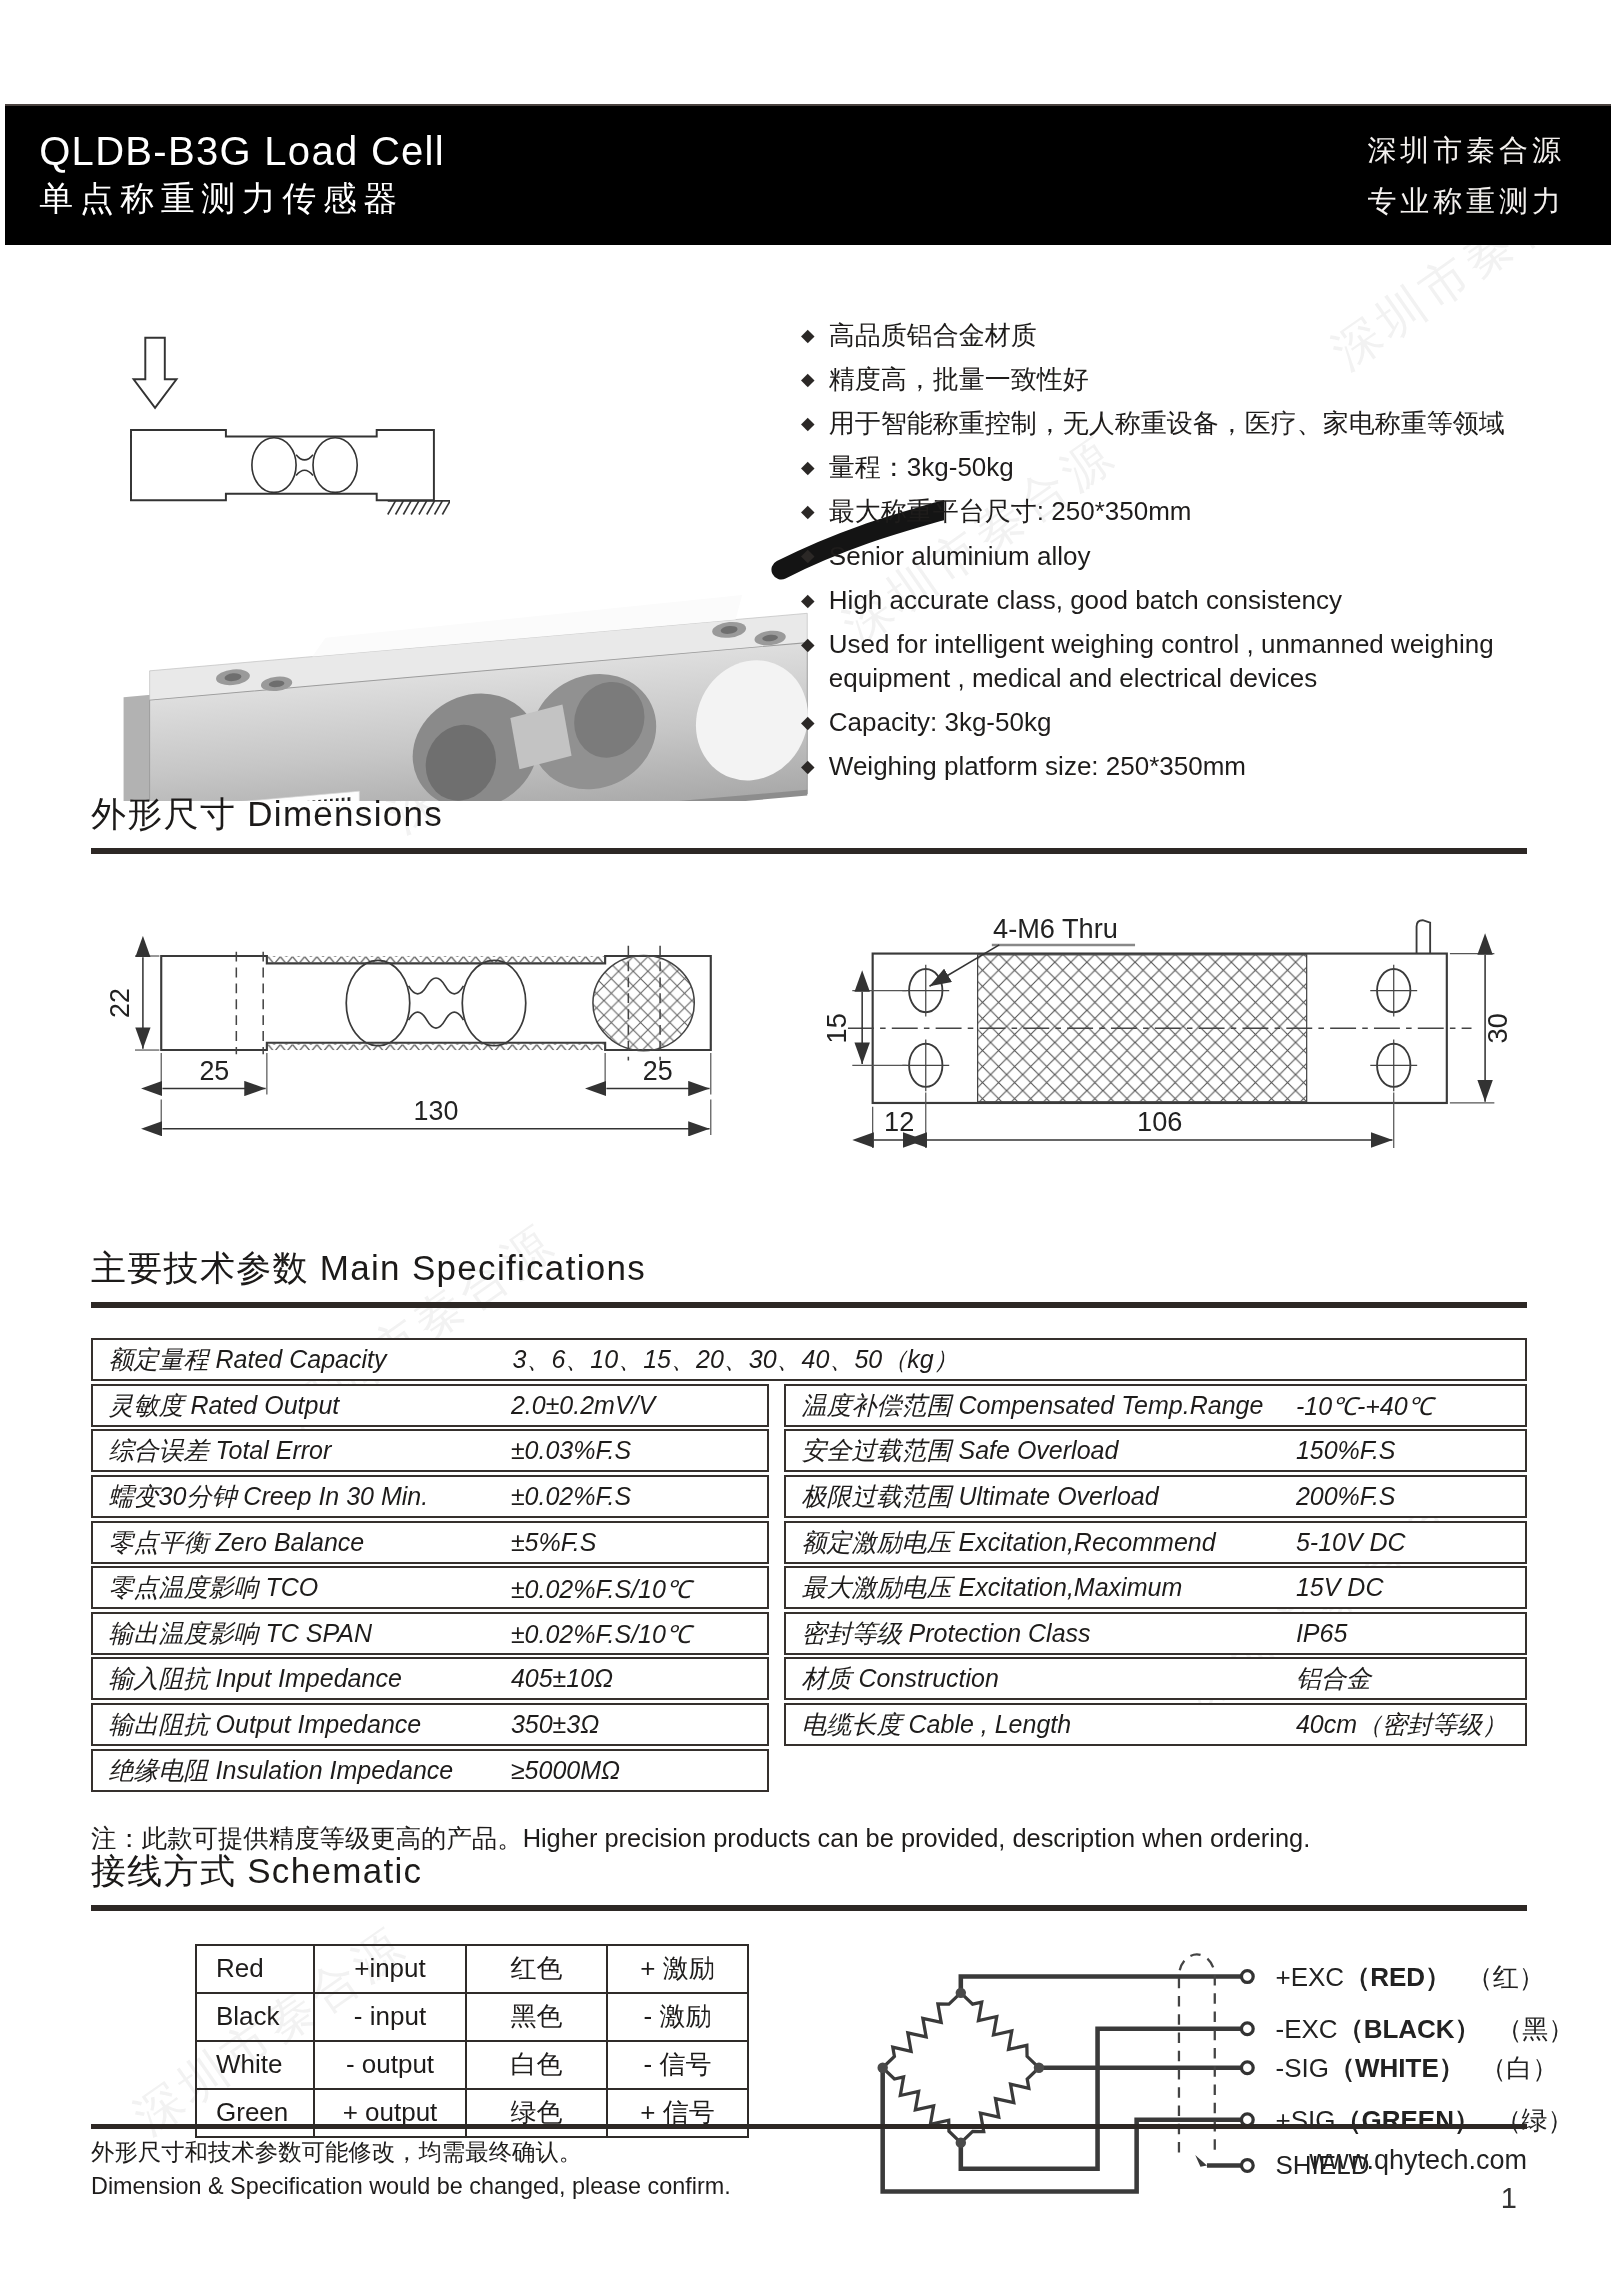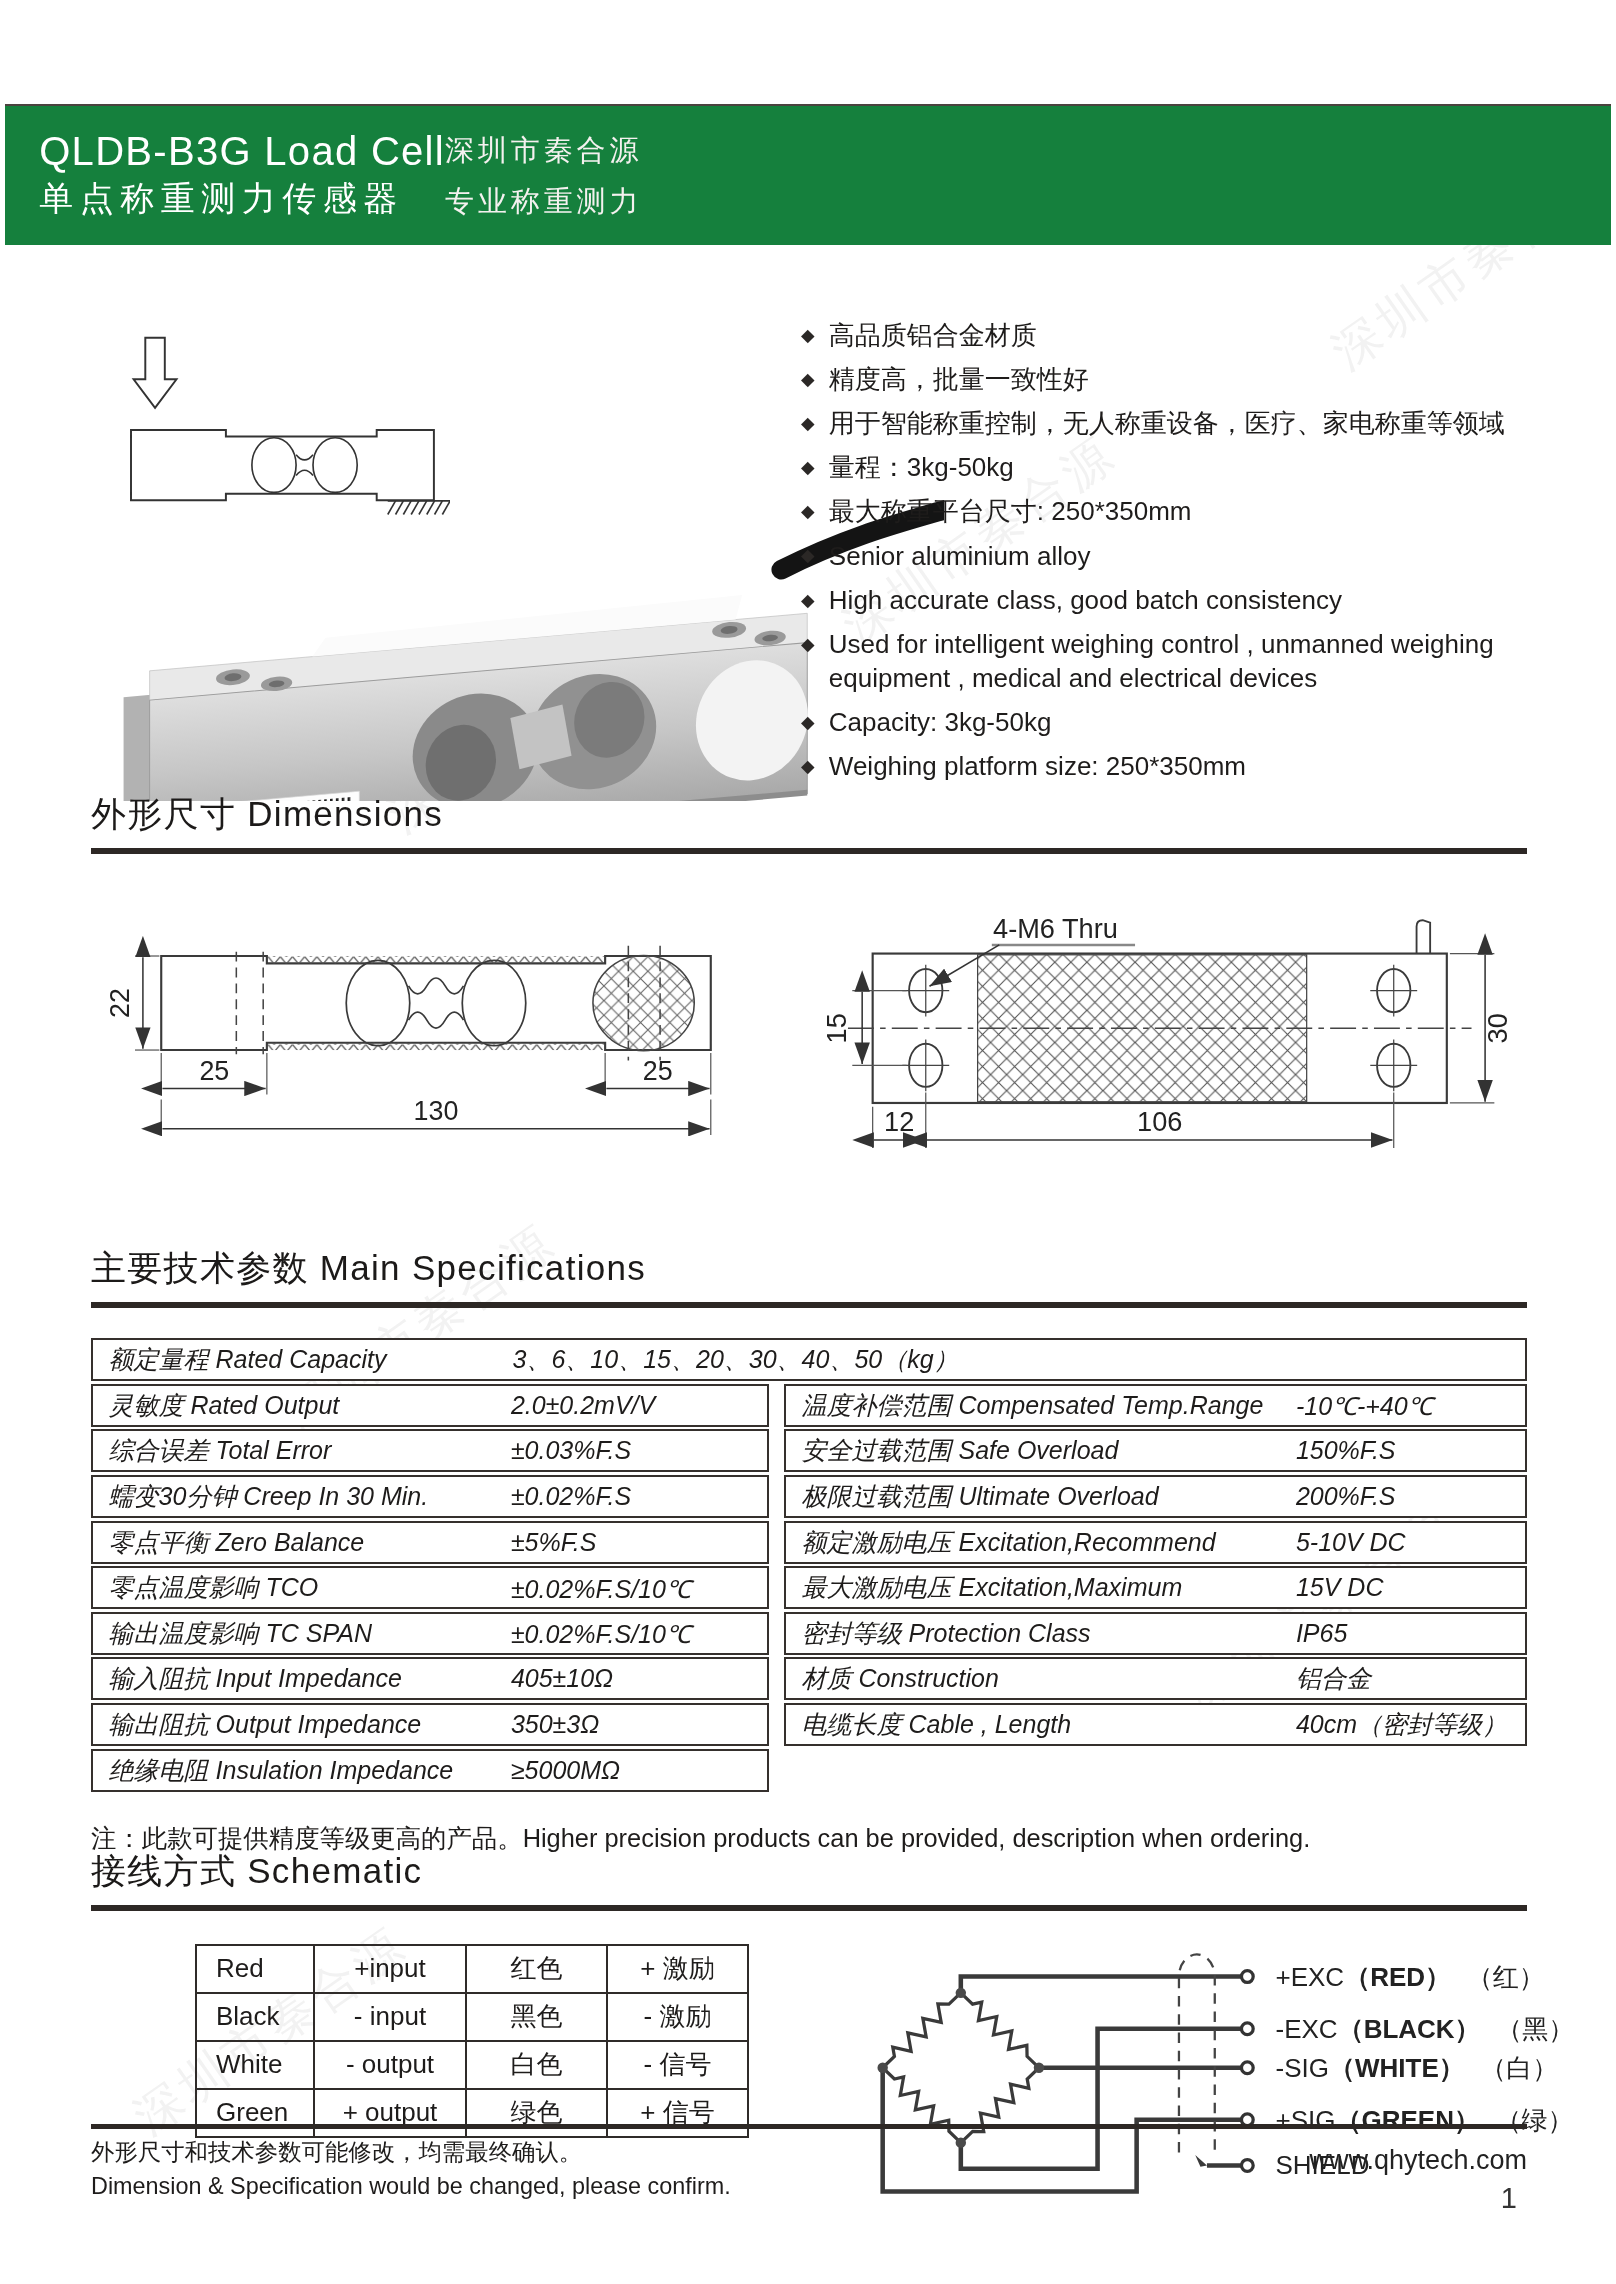--- a/index.html
+++ b/index.html
@@ -1,20 +1,20 @@
 <!DOCTYPE html>
 <html style="font-size:10.4px"><head>
 <meta charset="utf-8">
 <style>
   html,body{margin:0;padding:0;background:#888;}
   #page{position:relative;width:1616px;height:2284px;background:#ffffff;overflow:hidden;
         font-family:"Liberation Sans",sans-serif;color:#1e1c1b;}
   
-  .header{position:absolute;left:5.2px;right:5.2px;top:104px;height:141px;background:#15803d;
-          display:flex;justify-content:flex-start;align-items:center;box-sizing:border-box;
+  .header{position:absolute;left:5.2px;right:5.2px;top:104px;height:141px;background:#000000;
+          display:flex;justify-content:space-between;align-items:center;box-sizing:border-box;
           padding:0 46px 0 34px;border-top:2px solid #4a423f;}
   .title-en{font-size:40px;color:#ffffff;letter-spacing:1.3px;font-weight:500;}
   .title-zh{font-size:34px;color:#ffffff;letter-spacing:6.5px;font-weight:500;margin-top:2px;}
   .company-block{text-align:right;color:#f4f1ef;font-size:29px;line-height:1.75;letter-spacing:3.9px;}
   
   .watermark{position:absolute;font-size:48px;letter-spacing:5.2px;color:rgba(40,35,32,0.06);
              transform:rotate(-35deg);white-space:nowrap;pointer-events:none;}
   
   .product-row{position:absolute;top:280px;left:91px;right:34px;height:690px;}
   .left-visual{position:absolute;left:0;top:0;width:846px;height:690px;}

